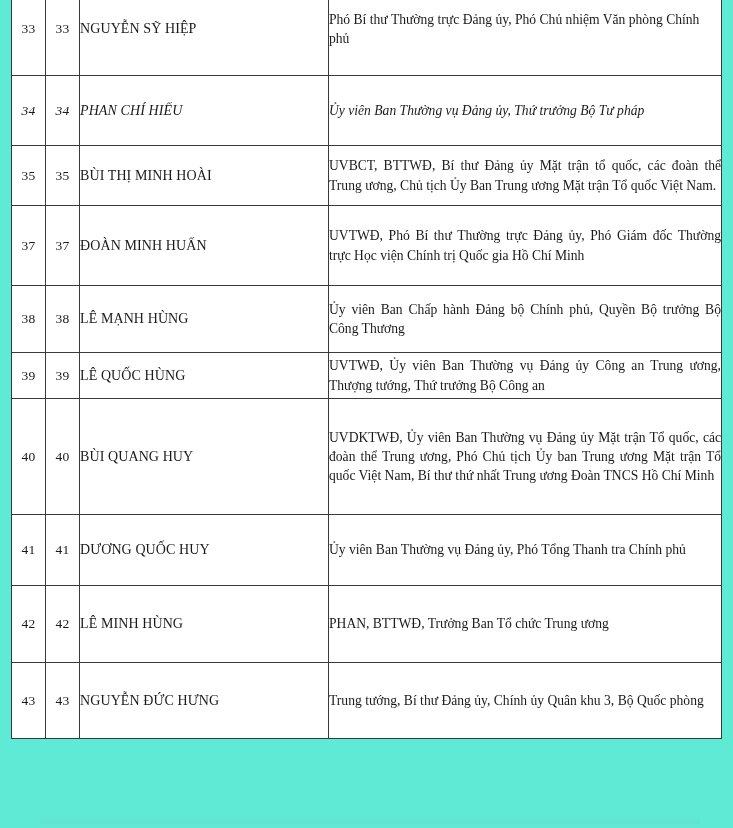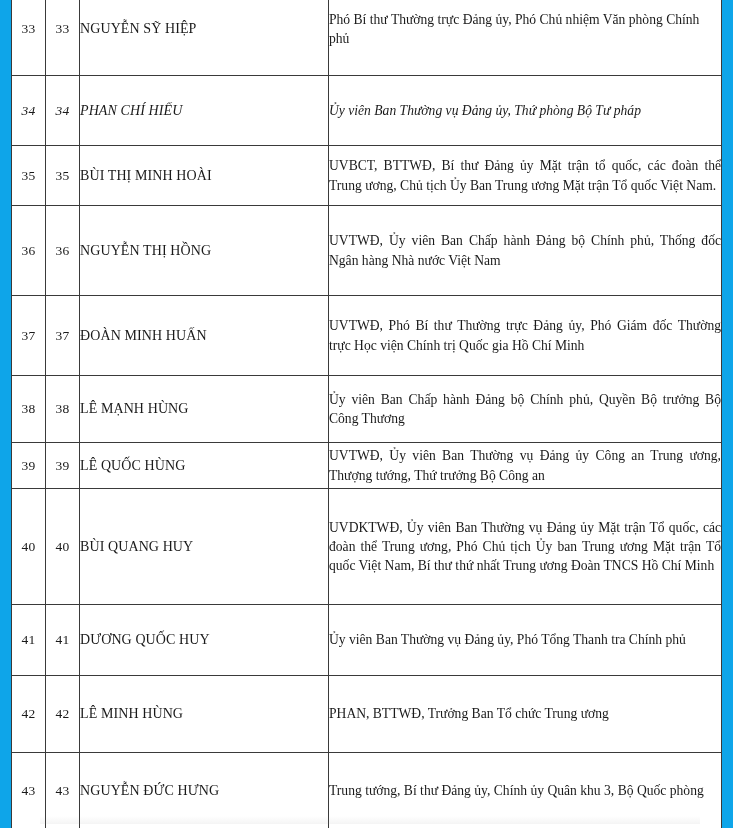--- a/index.html
+++ b/index.html
@@ -15,21 +15,21 @@
     overflow: hidden;
     font-family: "Liberation Serif", "DejaVu Serif", serif;
     color: #1a1a1a;
     -webkit-font-smoothing: antialiased;
   }
 
   
   #scan-page {
     position: absolute;
     inset: 0;
-    background: #0ea5e9;
+    background: #5eead4;
   }
 
   
   #doc-table {
     position: absolute;
     left: 11px;
     top: -18px;            
     width: 710px;
     border-collapse: collapse;
     table-layout: fixed;
@@ -108,33 +108,27 @@
     <tr style="height: 93px;">
           <td class="cell-no">33</td>
           <td class="cell-order">33</td>
           <td class="cell-name">NGUYỄN SỸ HIỆP</td>
           <td class="cell-desc no-justify">Phó Bí thư Thường trực Đảng ủy, Phó Chủ nhiệm Văn phòng Chính phủ</td>
         </tr>
         <tr style="height: 70px; font-style: italic;">
           <td class="cell-no">34</td>
           <td class="cell-order">34</td>
           <td class="cell-name">PHAN CHÍ HIẾU</td>
-          <td class="cell-desc no-justify">Ủy viên Ban Thường vụ Đảng ủy, Thứ phòng Bộ Tư pháp</td>
+          <td class="cell-desc no-justify">Ủy viên Ban Thường vụ Đảng ủy, Thứ trưởng Bộ Tư pháp</td>
         </tr>
         <tr style="height: 60px;">
           <td class="cell-no">35</td>
           <td class="cell-order">35</td>
           <td class="cell-name">BÙI THỊ MINH HOÀI</td>
           <td class="cell-desc">UVBCT, BTTWĐ, Bí thư Đảng ủy Mặt trận tổ quốc, các đoàn thể Trung ương, Chủ tịch Ủy Ban Trung ương Mặt trận Tổ quốc Việt Nam.</td>
-        </tr>
-        <tr style="height: 90px;">
-          <td class="cell-no">36</td>
-          <td class="cell-order">36</td>
-          <td class="cell-name">NGUYỄN THỊ HỒNG</td>
-          <td class="cell-desc">UVTWĐ, Ủy viên Ban Chấp hành Đảng bộ Chính phủ, Thống đốc Ngân hàng Nhà nước Việt Nam</td>
         </tr>
         <tr style="height: 80px;">
           <td class="cell-no">37</td>
           <td class="cell-order">37</td>
           <td class="cell-name">ĐOÀN MINH HUẤN</td>
           <td class="cell-desc">UVTWĐ, Phó Bí thư Thường trực Đảng ủy, Phó Giám đốc Thường trực Học viện Chính trị Quốc gia Hồ Chí Minh</td>
         </tr>
         <tr style="height: 67px;">
           <td class="cell-no">38</td>
           <td class="cell-order">38</td>

